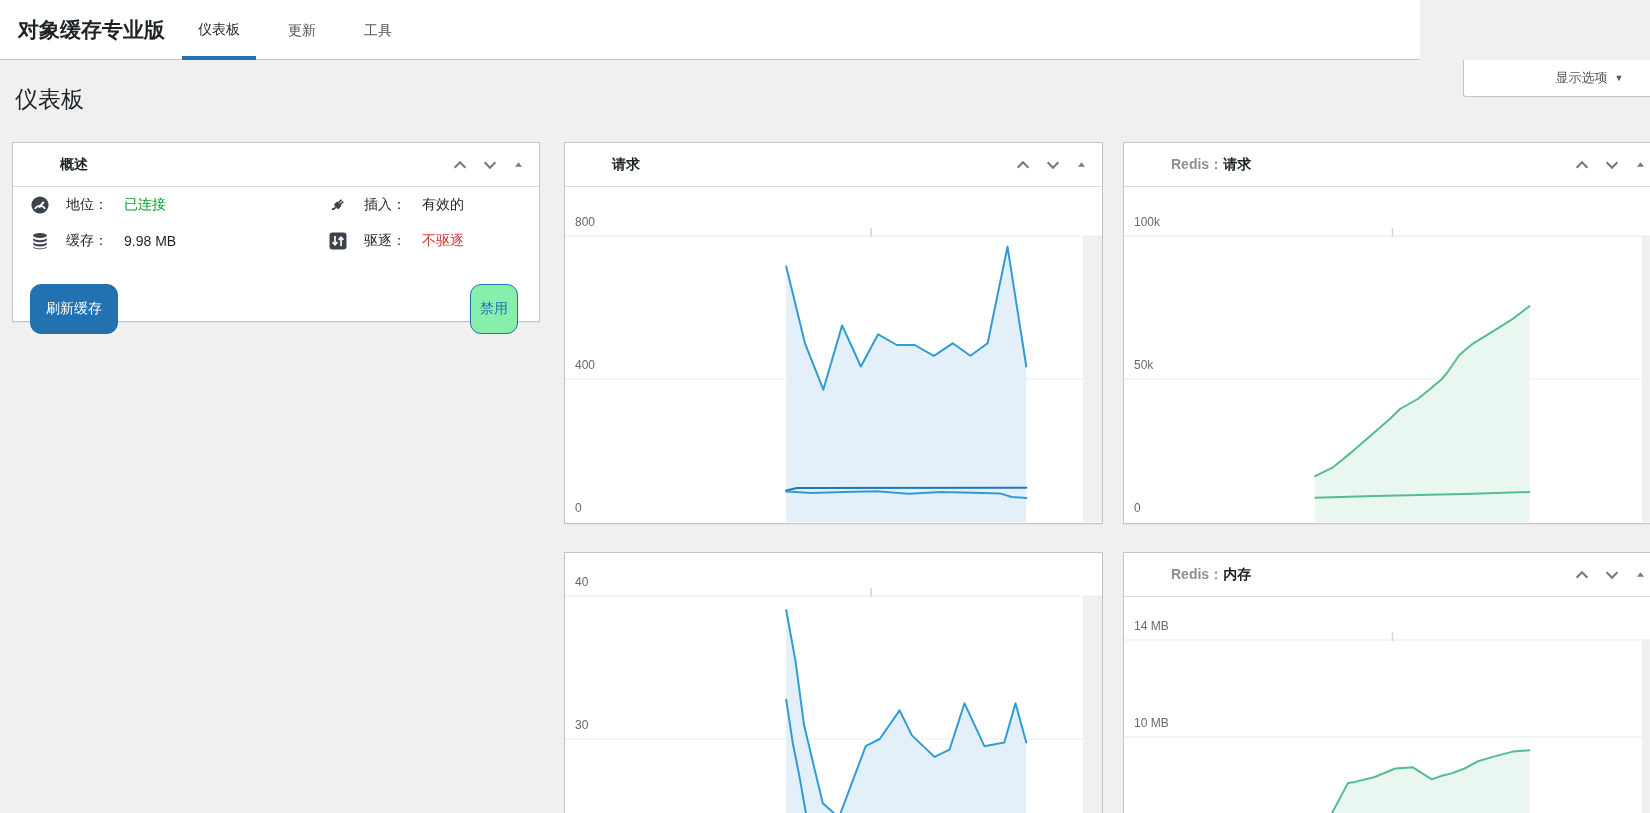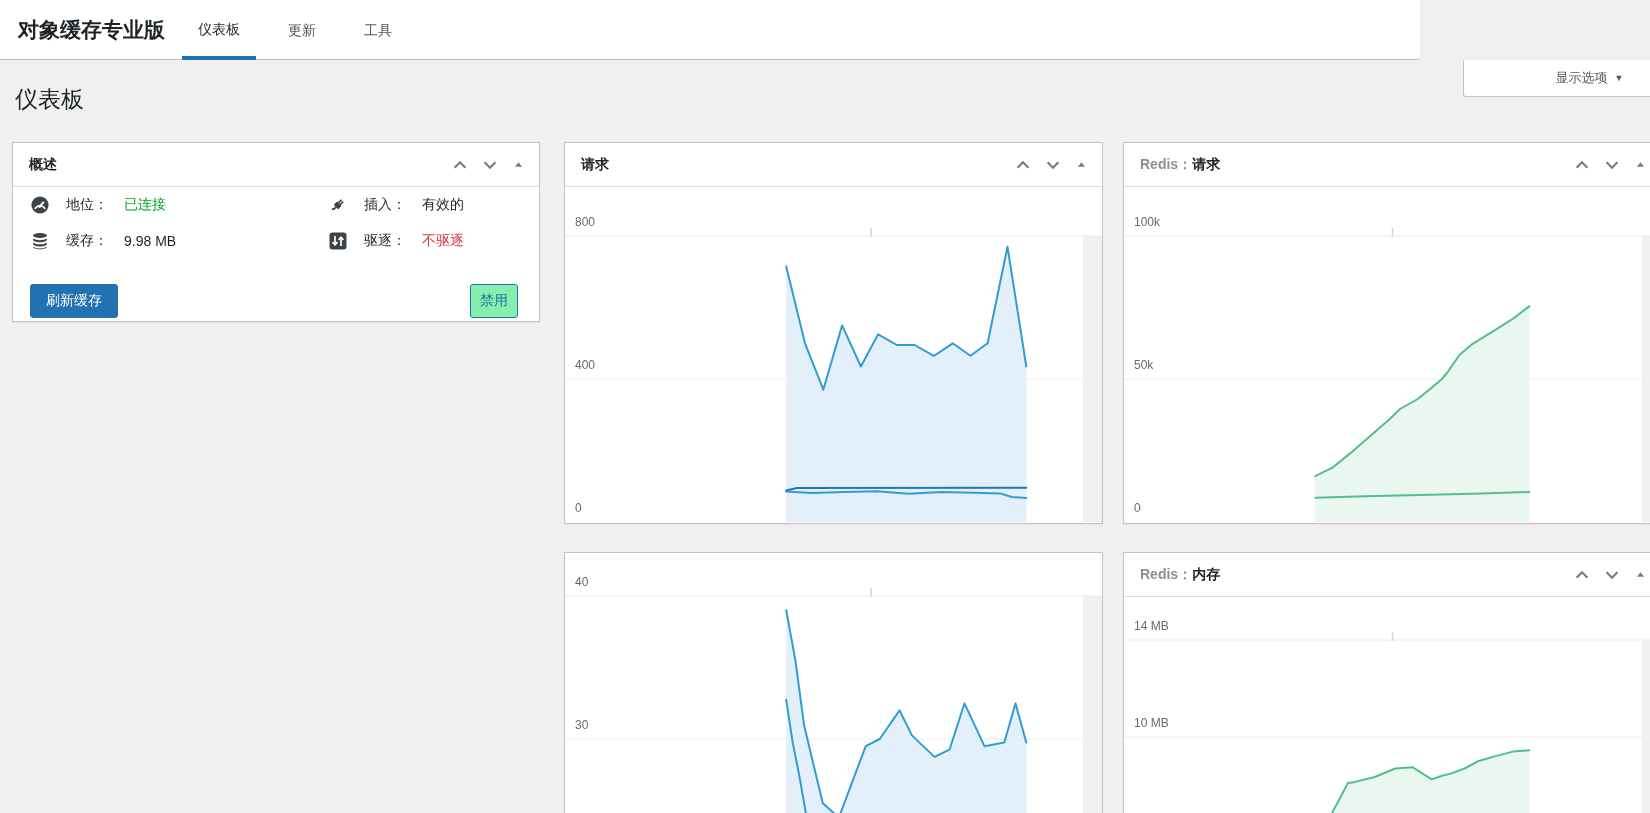--- a/index.html
+++ b/index.html
@@ -18,31 +18,31 @@
   .screen-options { position:absolute; left:1463px; top:60px; width:253px; height:37px; background:#fff;
     border:1px solid #c3c4c7; border-top:none; border-radius:0 0 3px 3px;
     display:flex; align-items:center; justify-content:center; gap:7px; font-size:13px; color:#50575e; cursor:pointer; }
   .so-caret { font-size:9px; color:#50575e; }
 
   .page-title { position:absolute; left:15px; top:84px; font-size:23px; font-weight:400; color:#1d2327; }
 
   
   .postbox { position:absolute; background:#fff; border:1px solid #c3c4c7; box-shadow:0 1px 1px rgba(0,0,0,.04); }
   .pb-header { height:44px; border-bottom:1px solid #dcdcde; display:flex; align-items:center; }
-  .pb-title { font-size:14px; font-weight:bold; color:#1d2327; padding-left:16px; flex:1; white-space:nowrap; }
+  .pb-title { font-size:14px; font-weight:bold; color:#1d2327; padding-left:16px; flex:1; white-space:nowrap;margin-left:31px; }
   .tprefix { color:#8c8f94; }
   .handles { display:flex; align-items:center; padding-right:8px; }
   .handle { width:30px; height:44px; display:flex; align-items:center; justify-content:center; cursor:pointer; }
   .handle.toggle { width:26px; }
 
   
   .pb-body { position:relative; height:133px; }
   .stat { position:absolute; height:24px; display:flex; align-items:center; gap:16px; font-size:14px; color:#1d2327; }
   .stat .icon { width:20px; height:20px; display:inline-flex; }
-  .btn { position:absolute; height:34px; border-radius:3px; font-size:14px; display:flex; align-items:center; justify-content:center; cursor:pointer;text-align:right; }
+  .btn { position:absolute; height:50px; border-radius:11px; font-size:14px; display:flex; align-items:center; justify-content:center; cursor:pointer;text-align:right; }
   .btn-primary { left:17px; top:97px; width:88px; background:#2271b1; border:1px solid #2271b1; color:#fff; }
   .btn-secondary { left:457px; top:97px; width:48px; background:#86efac; border:1px solid #2271b1; color:#2271b1; }
 
   
   .chart { position:relative; width:537px; overflow:hidden; }
   .chart svg { position:absolute; left:0; top:0; }
   .ylabel { position:absolute; left:10px; font-size:12px; color:#646970; line-height:15px; }
 </style>
 </head>
 <body>

